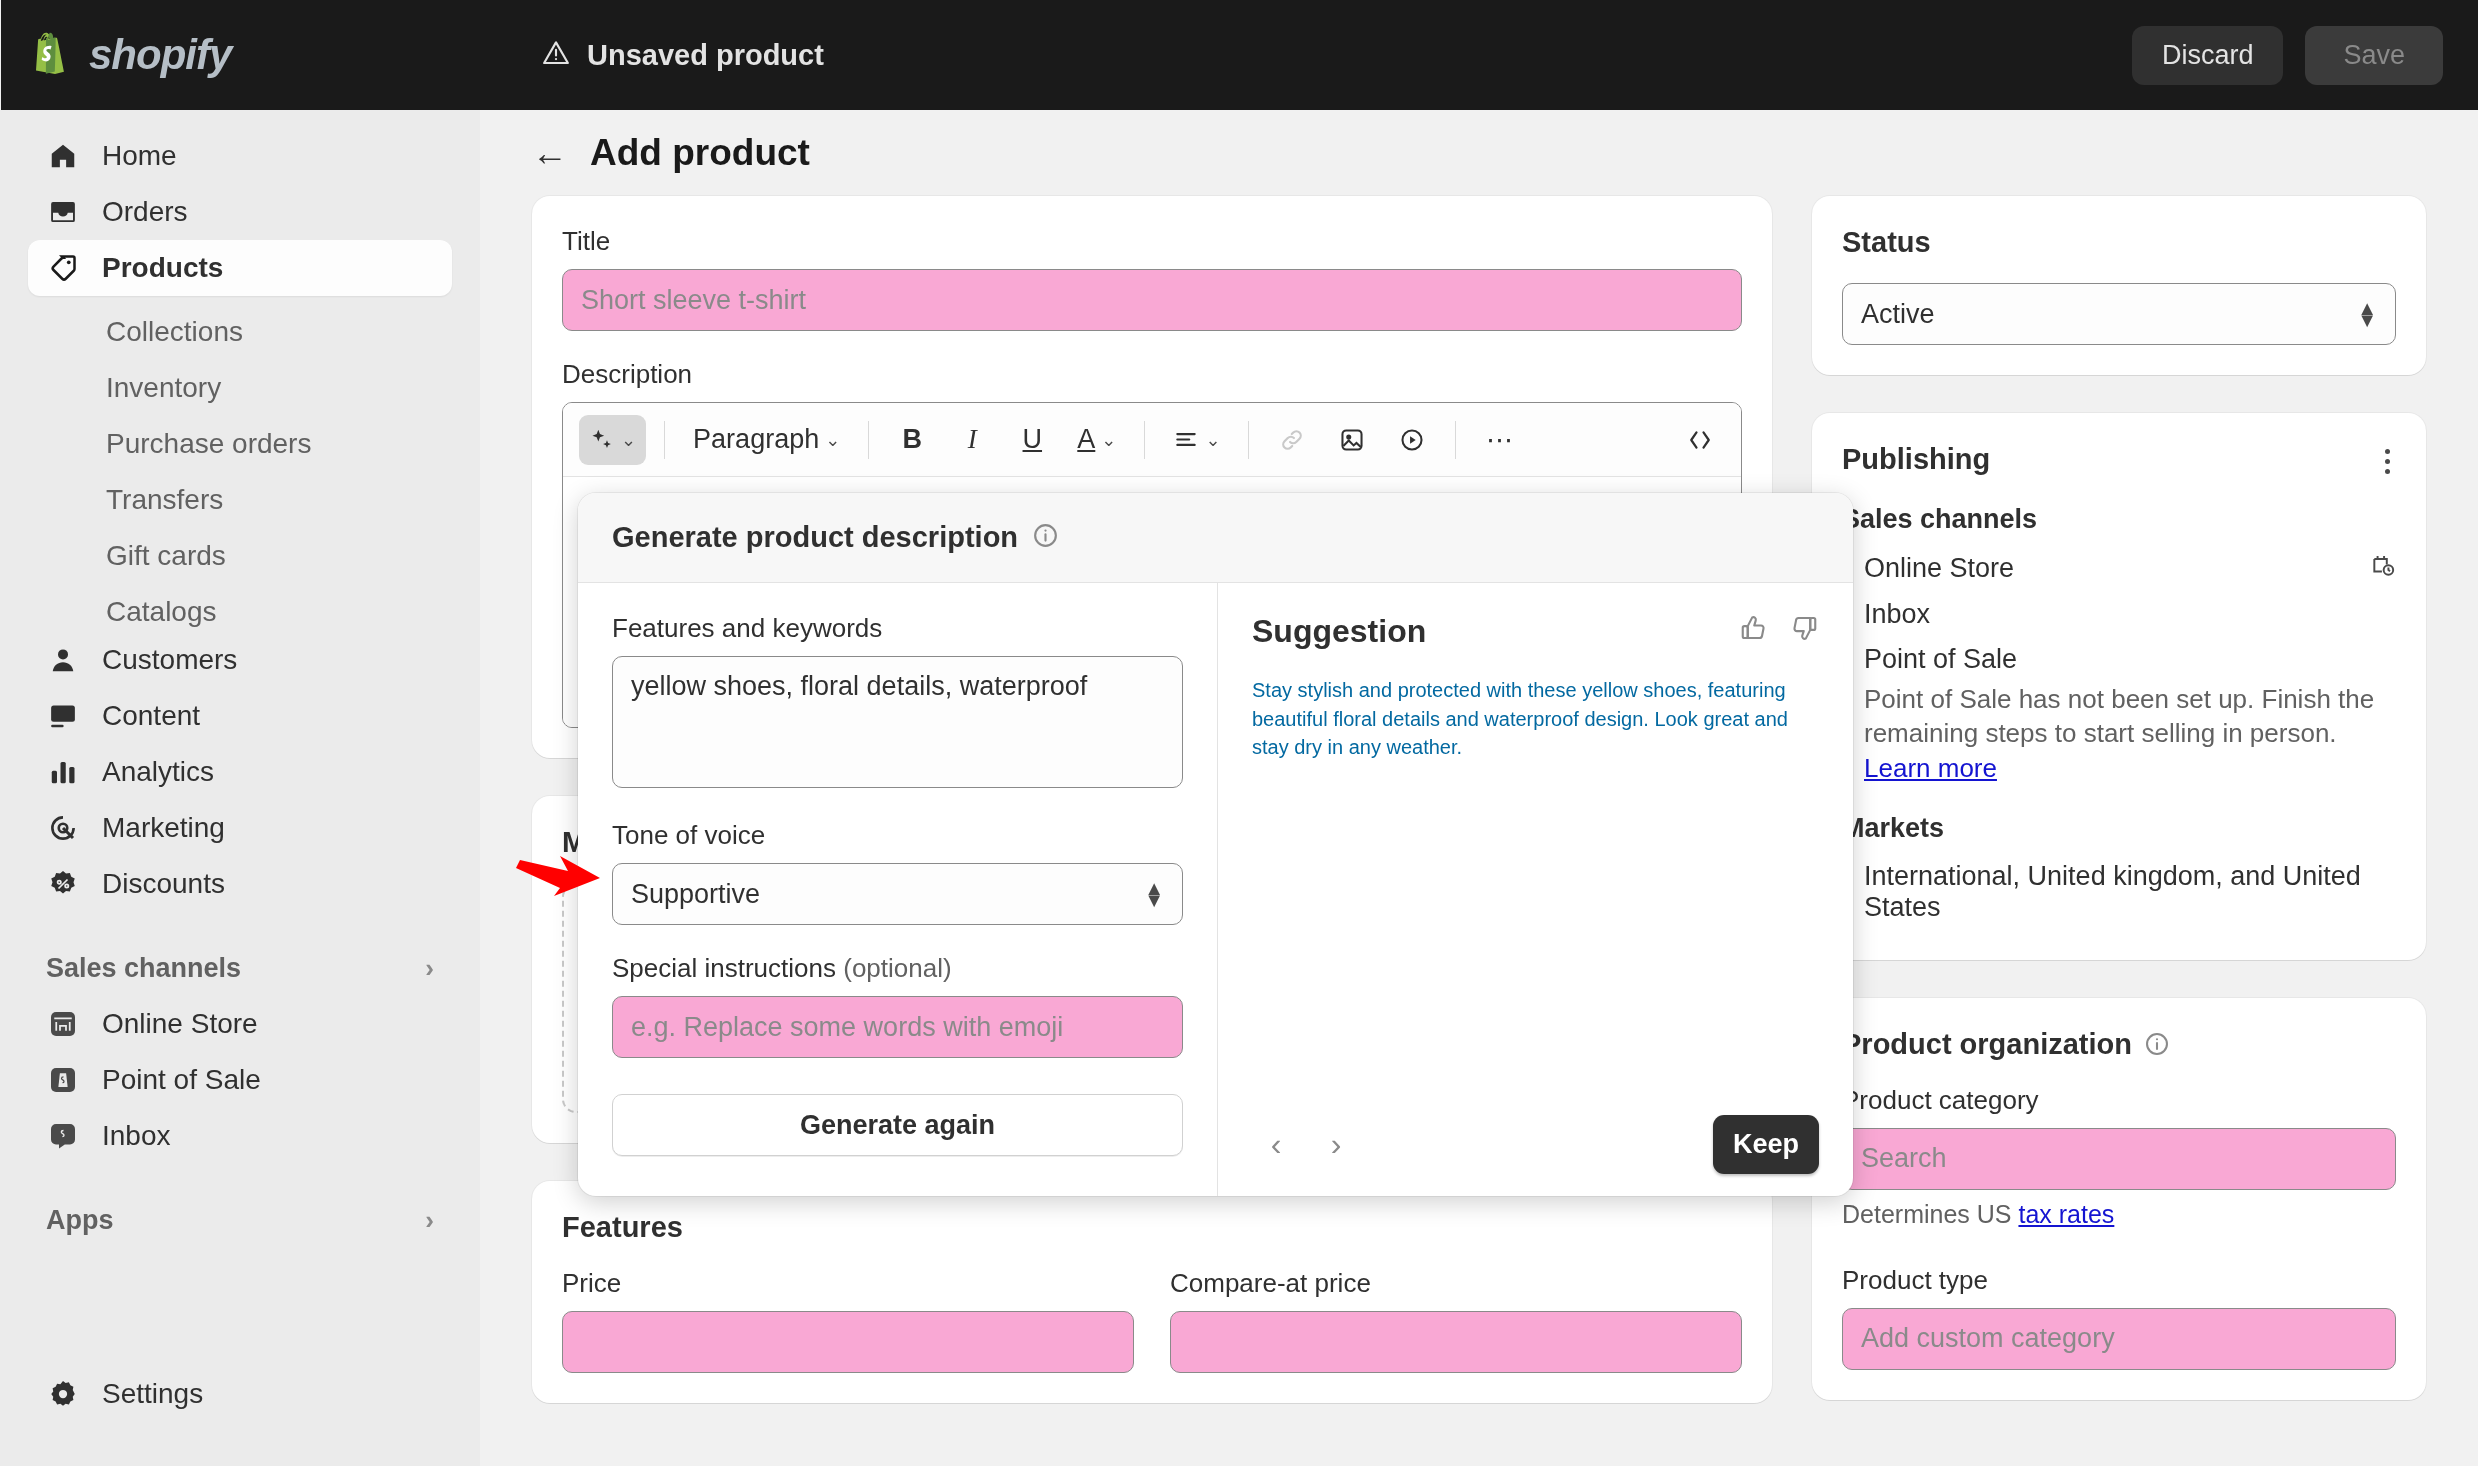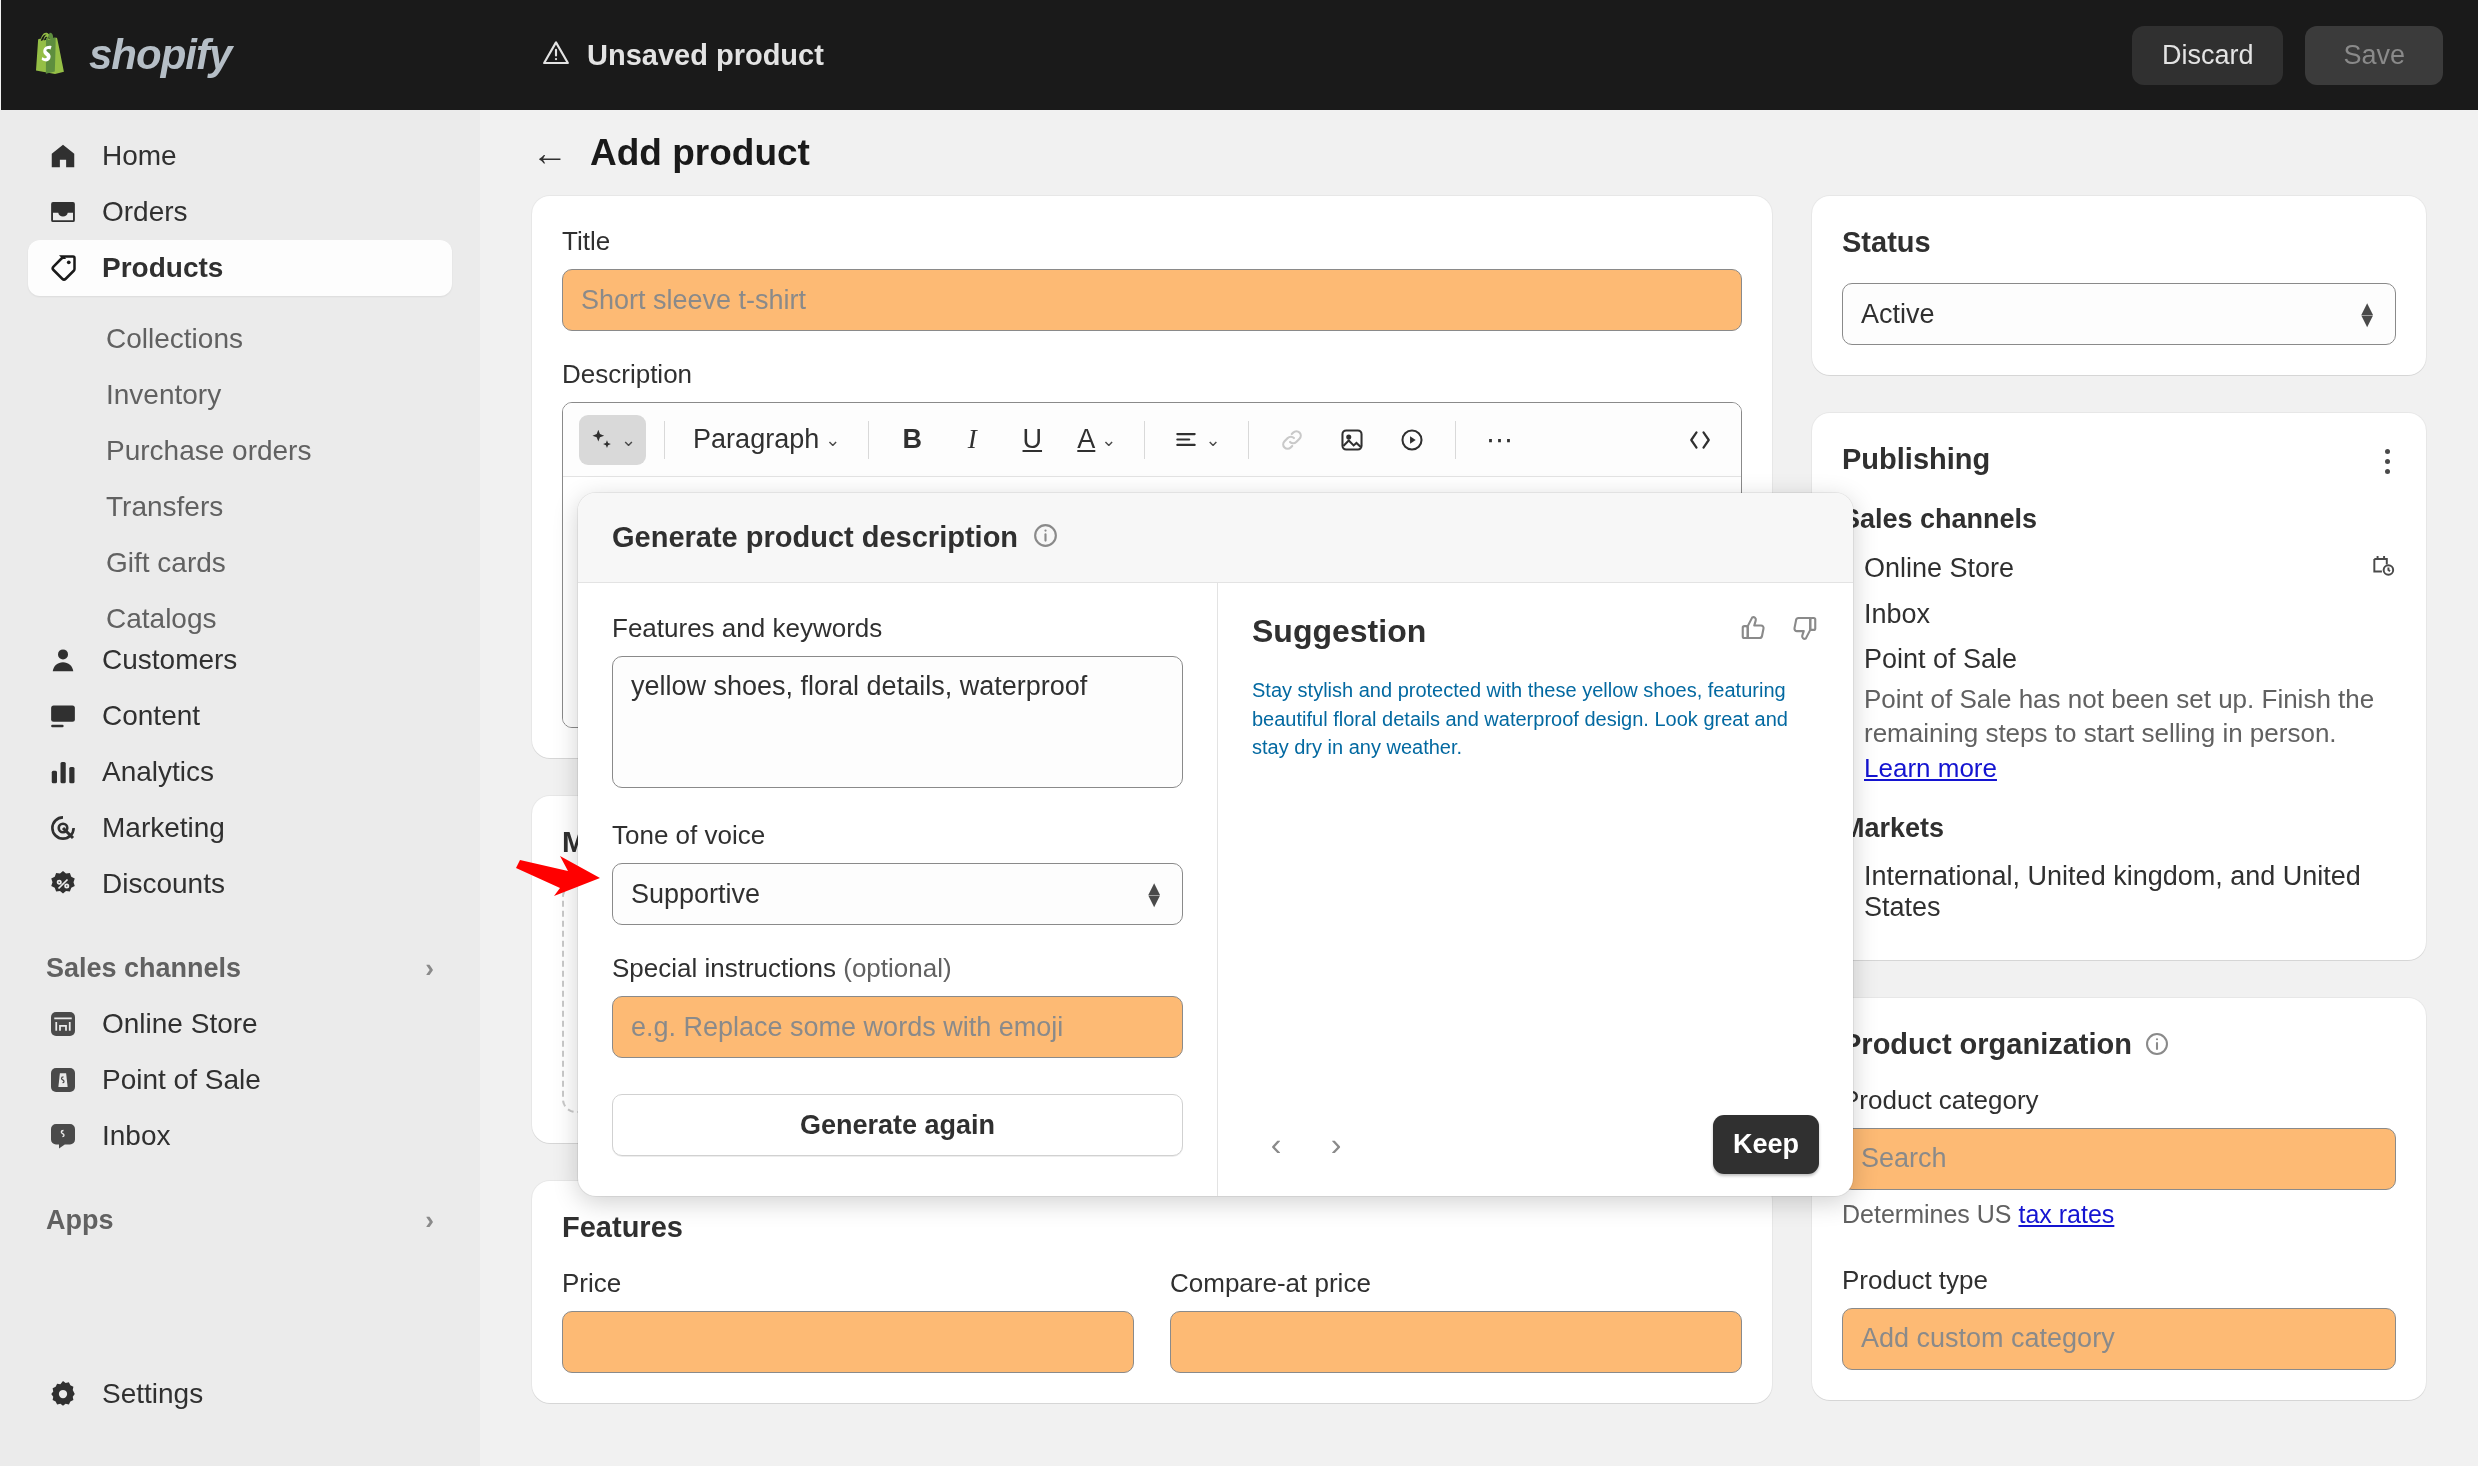--- a/index.html
+++ b/index.html
@@ -37,21 +37,21 @@
     background: #ebebeb; padding-top: 18px; z-index: 20;
   }
   .nav-item {
     display: flex; align-items: center; gap: 22px;
     margin: 0 28px; padding: 9px 18px; border-radius: 12px;
     font-size: 28px; color: #303030; cursor: pointer; height: 56px;
   }
   .nav-item.active { background: #fdfdfd; font-weight: 650; box-shadow: 0 1px 2px rgba(0,0,0,.07); }
   .nav-item .ico { width: 34px; height: 34px; display: inline-flex; align-items: center; justify-content: center; flex: 0 0 34px; }
   .nav-sub {
-    display: block; margin: 0 28px; padding: 24px 18px 9px 78px; height: 56px;
+    display: block; margin: 0 28px; padding: 17px 18px 9px 78px; height: 56px;
     font-size: 28px; color: #616161; cursor: pointer; line-height: 38px;
   }
   .nav-gap { height: 28px; }
   .nav-section {
     display: flex; align-items: center; justify-content: space-between;
     margin: 0 28px; padding: 9px 18px; height: 56px;
     font-size: 27px; font-weight: 650; color: #616161; cursor: pointer;
   }
   .chev-right { color: #8a8a8a; font-size: 26px; }
   .settings-row { position: absolute; bottom: 44px; left: 0; width: 100%; }
@@ -70,21 +70,21 @@
   .col-side { position: absolute; left: 1332px; top: 0; width: 614px; }
 
   .card {
     background: #ffffff; border-radius: 18px; padding: 30px;
     box-shadow: 0 1px 0 rgba(0,0,0,.07), 0 0 0 1px rgba(0,0,0,.04);
     margin-bottom: 38px;
   }
   .field-label { font-size: 26px; color: #303030; margin-bottom: 12px; }
   .text-input {
     width: 100%; height: 62px; border: 1px solid #8a8a8a; border-radius: 10px;
-    background: #fdba74; font-size: 27px; font-family: inherit; color: #303030;
+    background: #f9a8d4; font-size: 27px; font-family: inherit; color: #303030;
     padding: 0 18px;
   }
   .text-input::placeholder { color: #8a8a8a; }
   .section-head { font-size: 29px; font-weight: 700; color: #303030; margin-bottom: 24px; }
 
   
   .editor-box { border: 1px solid #8a8a8a; border-radius: 10px; overflow: hidden; background: #fff; }
   .editor-toolbar {
     display: flex; align-items: center; gap: 10px; height: 74px;
     padding: 0 16px; background: #fdfdfd; border-bottom: 1px solid #e3e3e3;

